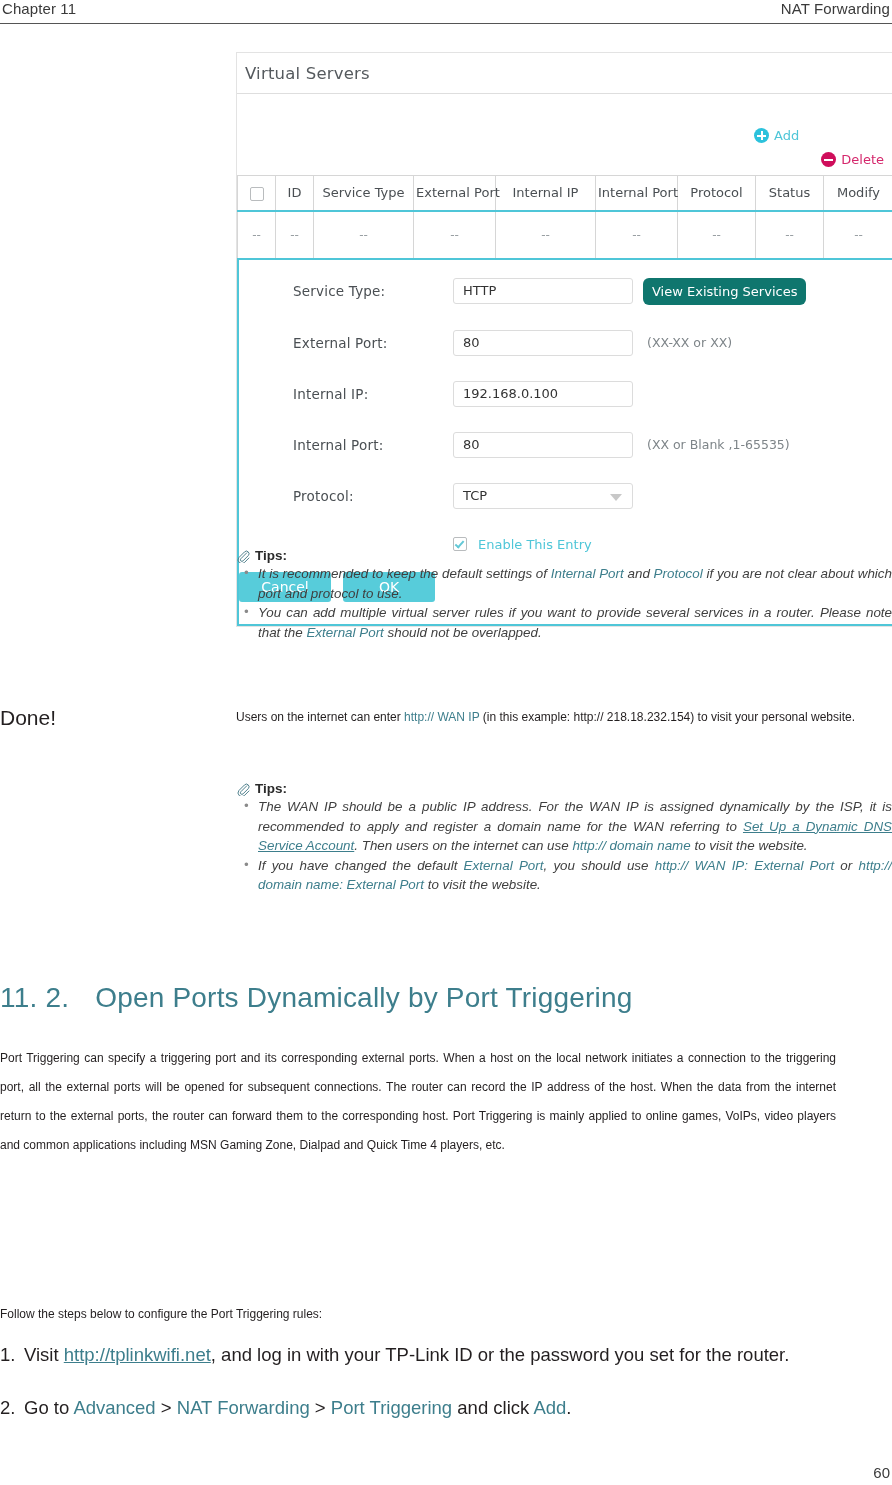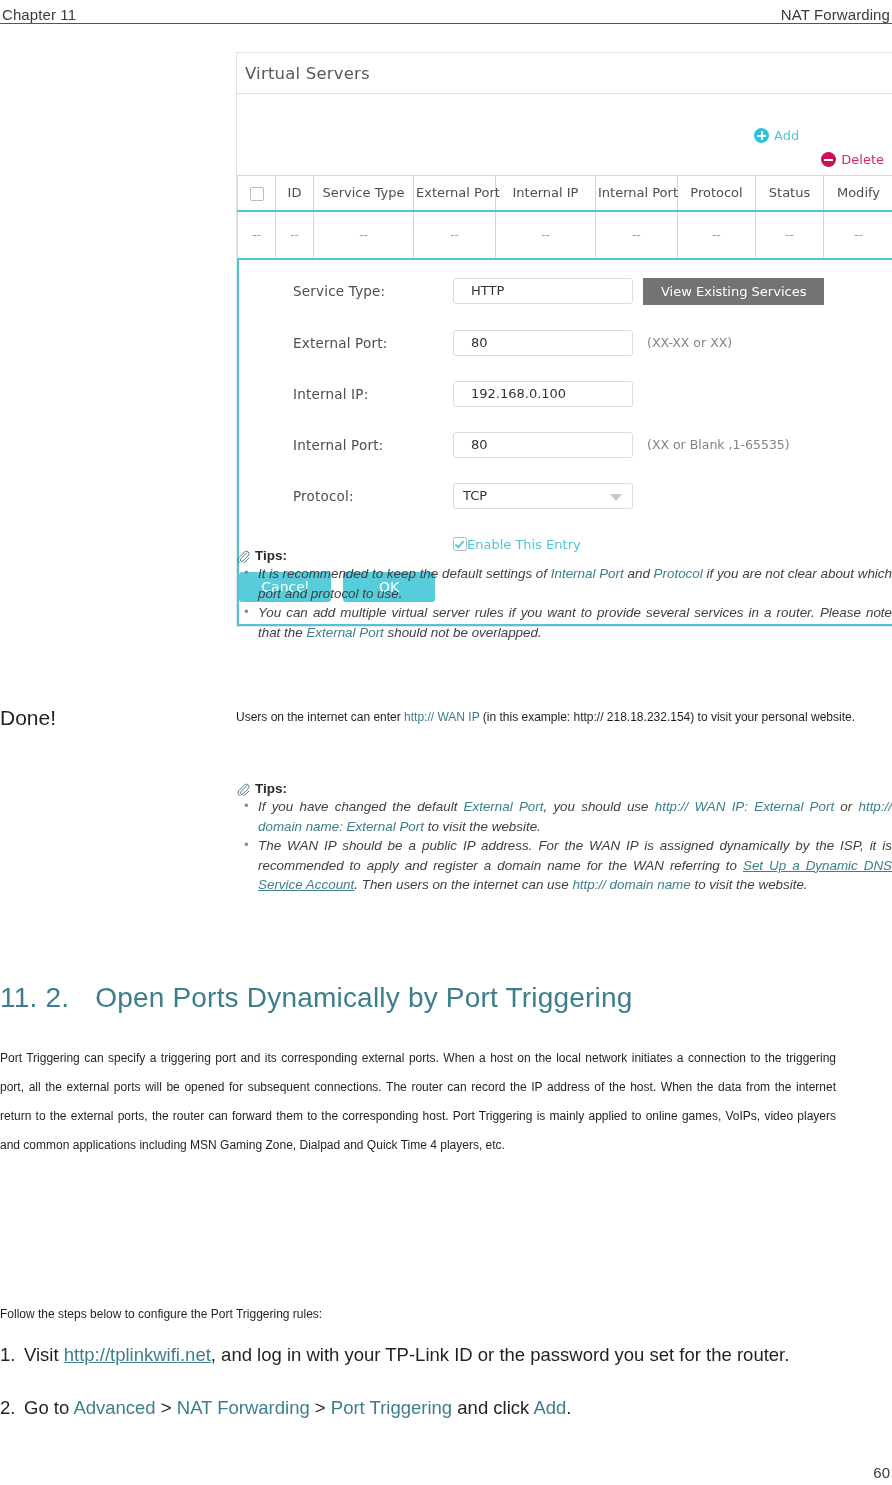--- a/index.html
+++ b/index.html
@@ -15,21 +15,21 @@
     position: relative;
     overflow: hidden;
   }
 
   
   .page-header {
     position: absolute;
     top: 0; left: 0; right: 0;
     height: 28px;
     display: flex;
-    align-items: center;
+    align-items: flex-start;
     justify-content: space-between;
     padding: 0 2px;
     font-size: 15px;
     color: #3a3a3a;
     letter-spacing: 0.1px;
   }
   .page-header .rule {
     position: absolute;
     left: 0; right: 0; top: 23px;
     height: 1px;
@@ -160,21 +160,21 @@
     letter-spacing: 0.2px;
   }
   .form-input {
     width: 180px;
     height: 26px;
     border: 1px solid #dcdcdc;
     border-radius: 3px;
     box-sizing: border-box;
     font-size: 13px;
     color: #333;
-    padding: 0 17px;
+    padding: 0 9px;
     line-height: 24px;
     background: #fff;
     font-family: "DejaVu Sans", sans-serif;
     position: relative;
   }
   .form-select {
     width: 180px;
     height: 26px;
     border: 1px solid #dcdcdc;
     border-radius: 3px;
@@ -195,34 +195,34 @@
     border-top: 7px solid #c8c8c8;
   }
   .hint {
     font-size: 12.5px;
     color: #7e8589;
     margin-left: 14px;
     white-space: nowrap;
   }
   .btn-view {
     margin-left: 10px;
-    background: #737373;
+    background: #0f766e;
     color: #fff;
     font-size: 13px;
     border: none;
-    border-radius: 0;
-    padding: 6px 18px;
+    border-radius: 6px;
+    padding: 6px 9px;
     cursor: pointer;
     font-family: "DejaVu Sans", sans-serif;
     white-space: nowrap;
   }
   .enable-row {
     display: flex;
     align-items: center;
-    gap: 0;
+    gap: 11px;
     padding-left: 214px;
     margin-top: 28px;
   }
   .chk-on {
     width: 12px; height: 12px;
     border: 1px solid #b9bcbe;
     border-radius: 2px;
     background: #fff;
     position: relative;
     flex: 0 0 auto;
@@ -468,22 +468,22 @@
 </div>
 
 <div style="position:absolute; left:236px; top:781px; width:656px;">
   <div class="tips-head">
     <svg class="clip" viewBox="0 0 24 24">
       <path d="M18.5 6.5 8.3 16.7a2.6 2.6 0 1 0 3.7 3.7L21 11.4a4.5 4.5 0 1 0-6.4-6.4L5 14.6a6.4 6.4 0 0 0 9 9l8.2-8.2" fill="none" stroke="#4f7f8c" stroke-width="1.7" stroke-linecap="round"></path>
     </svg>
     <span>Tips:</span>
   </div>
   <ul class="tips">
+    <li><span>The WAN IP should be a public IP address. For the WAN IP is assigned dynamically by the ISP, it is recommended to apply and register a domain name for the WAN referring to </span><span class="teal underline">Set Up a Dynamic DNS Service Account</span><span>. Then users on the internet can use </span><span class="teal">http:// domain name</span><span> to visit the website.</span></li>
     <li><span>If you have changed the default </span><span class="teal">External Port</span><span>, you should use </span><span class="teal">http:// WAN IP: External Port</span><span> or </span><span class="teal">http:// domain name: External Port</span><span> to visit the website.</span></li>
-    <li><span>The WAN IP should be a public IP address. For the WAN IP is assigned dynamically by the ISP, it is recommended to apply and register a domain name for the WAN referring to </span><span class="teal underline">Set Up a Dynamic DNS Service Account</span><span>. Then users on the internet can use </span><span class="teal">http:// domain name</span><span> to visit the website.</span></li>
   </ul>
 </div>
 
 <div style="position:absolute; left:0; top:982px; width:892px;">
   <div class="sec-heading">
     <span class="num">11. 2.</span><span>Open Ports Dynamically by Port Triggering</span>
   </div>
 </div>
 
 <div style="position:absolute; left:0; top:1044px; width:836px;">

